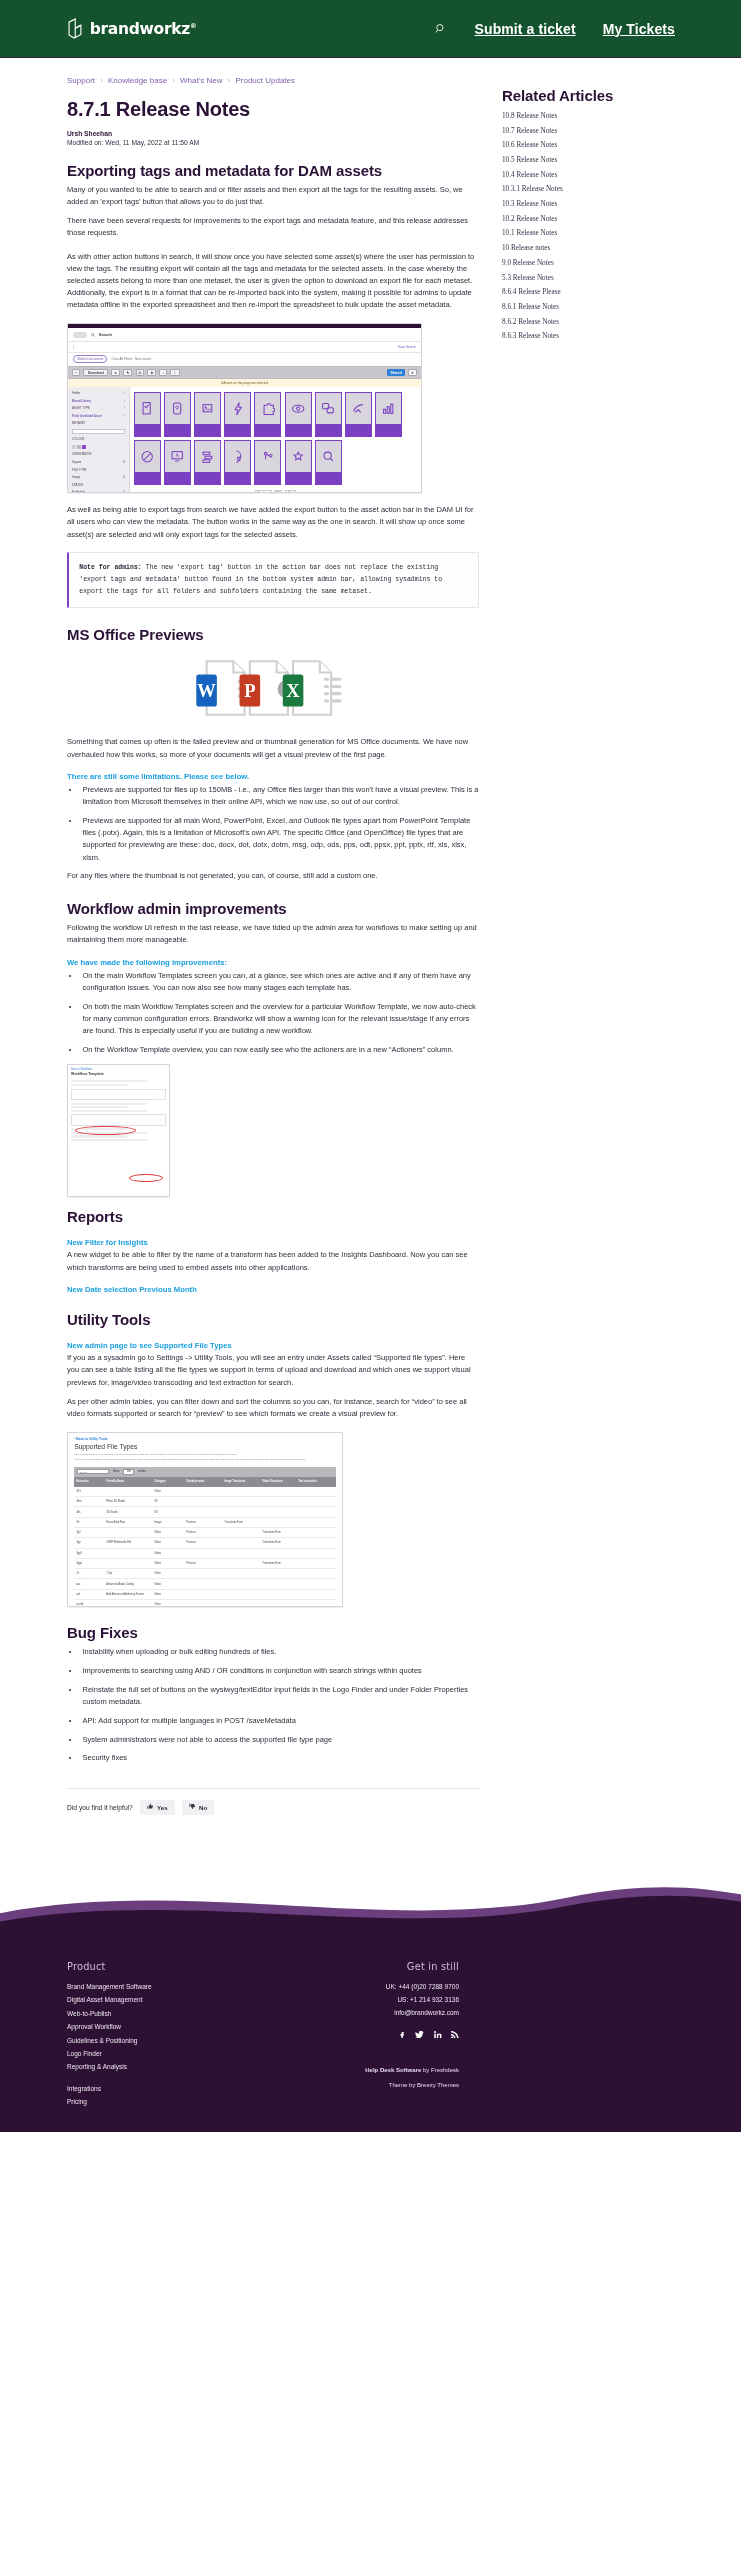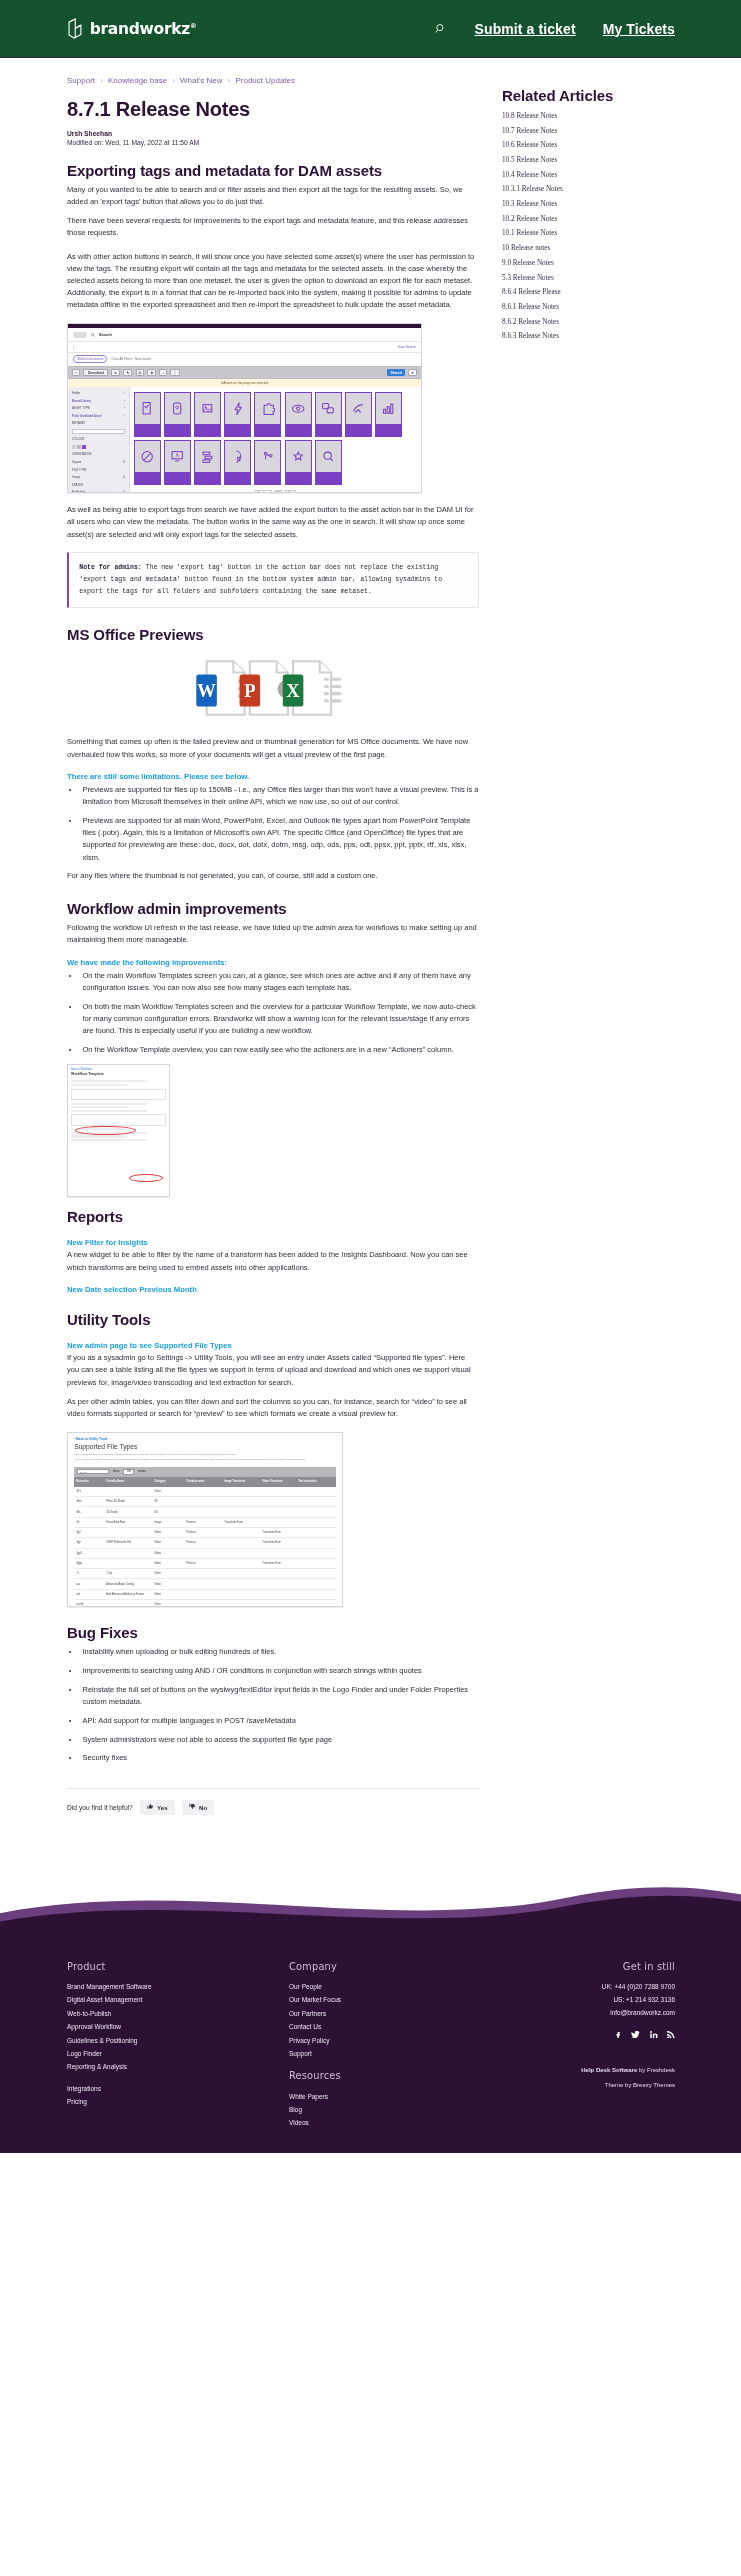--- a/index.html
+++ b/index.html
@@ -792,37 +792,20 @@
           <a class="f-link">Guidelines &amp; Positioning</a>
           <a class="f-link">Logo Finder</a>
           <a class="f-link">Reporting &amp; Analysis</a>
         </div>
       <div class="f-gap"></div>
       <div id="f-col1-links2">
           <a class="f-link">Integrations</a>
           <a class="f-link">Pricing</a>
         </div>
     </div>
-    <div class="fcol-2">
-      <div class="f-head">Company</div>
-      <div id="f-col2-links">
-          <a class="f-link">Our People</a>
-          <a class="f-link">Our Market Focus</a>
-          <a class="f-link">Our Partners</a>
-          <a class="f-link">Contact Us</a>
-          <a class="f-link">Privacy Policy</a>
-          <a class="f-link">Support</a>
-        </div>
-      <div class="f-head" style="margin-top:13.4px">Resources</div>
-      <div id="f-col2-links2">
-          <a class="f-link">White Papers</a>
-          <a class="f-link">Blog</a>
-          <a class="f-link">Videos</a>
-        </div>
-    </div>
     <div class="fcol-3">
       <div class="f-head">Get in still</div>
       <div class="f-contact">UK: +44 (0)20 7288 9700</div>
       <div class="f-contact">US: +1 214 932 3136</div>
       <a class="f-contact">info@brandworkz.com</a>
       <div class="f-social">
         <a><svg width="7.7" height="7.7" viewBox="0 0 16 16">
               <path d="M10 5h2V2h-2c-1.8 0-3 1.3-3 3v2H5v3h2v6h3v-6h2.2l.3-3H10V5.6c0-.4.2-.6.5-.6z"></path>
             </svg></a>
         <a><svg width="8.8" height="7.7" viewBox="0 0 18 16">

